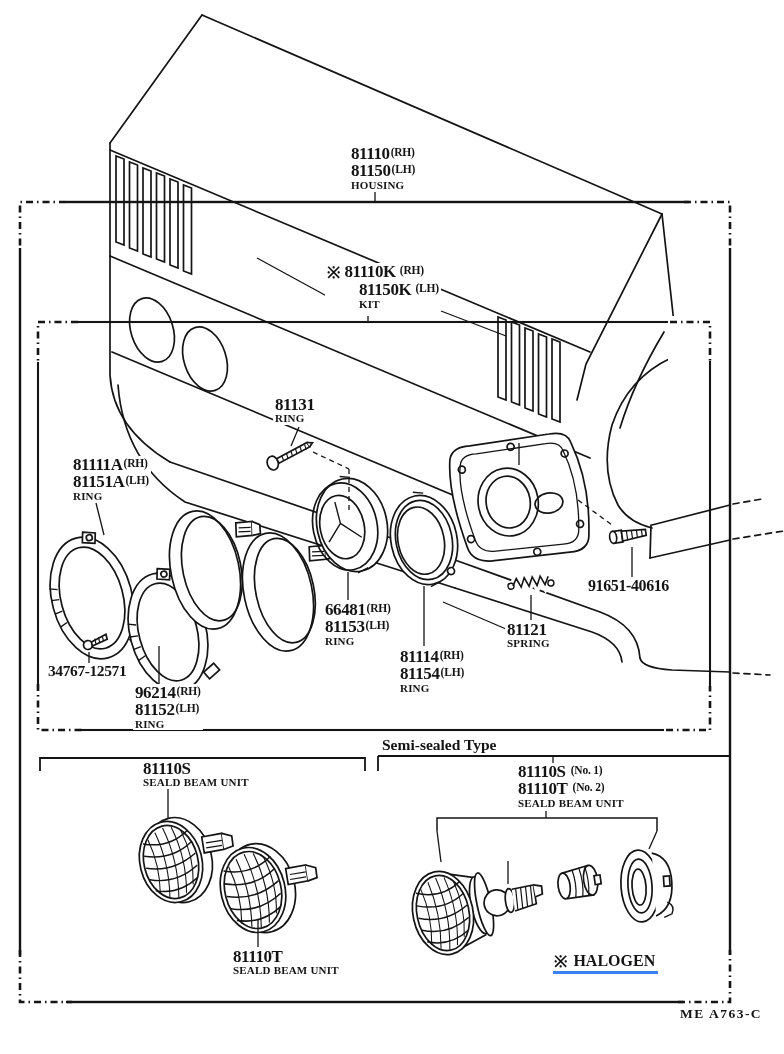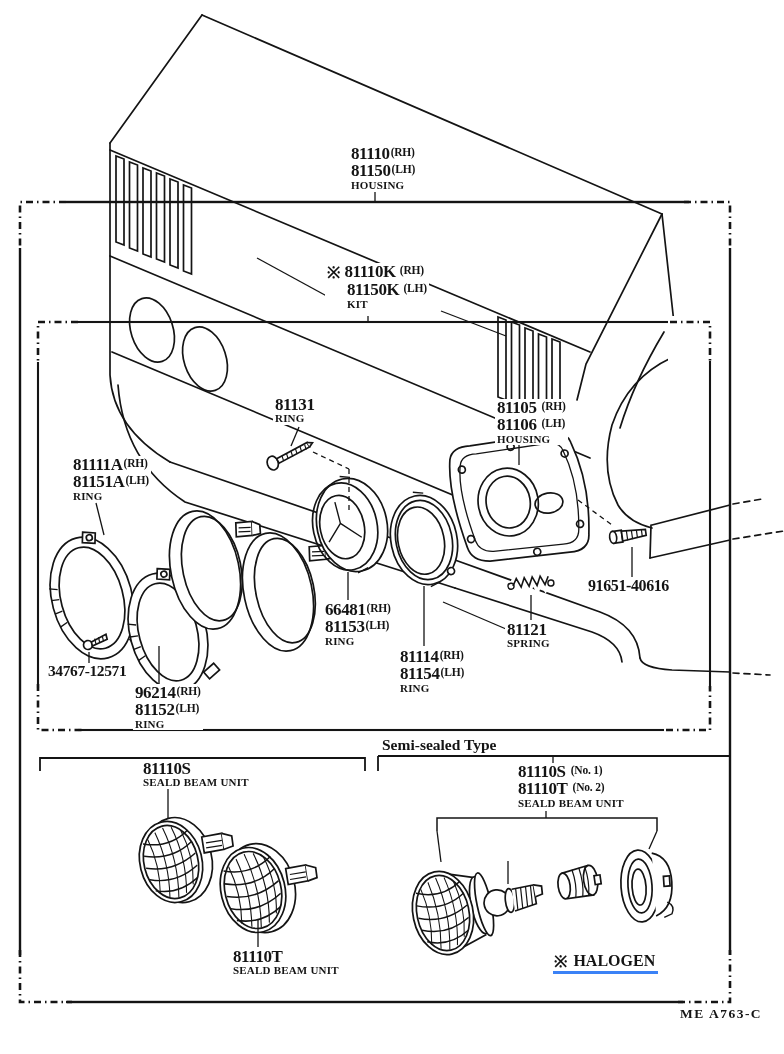--- a/index.html
+++ b/index.html
@@ -6,21 +6,21 @@
   #page{position:relative;width:784px;height:1054px;background:#fff;overflow:hidden;
         font-family:Liberation Serif, serif;color:#141414}
   svg{position:absolute;left:0;top:0}
   .lbl{position:absolute;background:#fff;line-height:1.02;padding:0 2px;white-space:nowrap}
   .row{white-space:nowrap}
   .pn{font-weight:bold;font-size:17px;letter-spacing:-0.4px}
   .sf{font-weight:bold;font-size:11.5px;vertical-align:3px;margin-left:1px;letter-spacing:-0.2px}
   .spaced .sf{margin-left:5px}
   .nm{font-weight:bold;font-size:11px;letter-spacing:0.2px;margin-top:0px}
   .star{font-weight:bold;font-size:16px;margin-right:4px;vertical-align:-1px}
-  .ind{margin-left:20px}
+  .ind{margin-left:32px}
   .title{font-weight:bold;font-size:15.5px}
   .halogen{font-weight:bold;font-size:16px;border-bottom:3px solid #3b82f6;padding:0 3px 2px 1px}
   .halogen .star{margin-right:6px}
   .code{font-weight:bold;font-size:13.5px;letter-spacing:1.5px}
 </style>
 </head>
 <body>
 
 <div id="page">
 
@@ -312,25 +312,20 @@
   <div class="row"><span class="star">※</span><span class="pn">81110K</span><span class="sf spaced" style="margin-left:4px">(RH)</span></div>
   <div class="row ind"><span class="pn">81150K</span><span class="sf" style="margin-left:4px">(LH)</span></div>
   <div class="nm ind">KIT</div>
 </div>
 
 <div class="lbl" style="left:273px;top:396px">
   <div class="row"><span class="pn">81131</span></div>
   <div class="nm">RING</div>
 </div>
 
-<div class="lbl spaced" style="left:495px;top:399px">
-  <div class="row"><span class="pn">81105</span><span class="sf">(RH)</span></div>
-  <div class="row"><span class="pn">81106</span><span class="sf">(LH)</span></div>
-  <div class="nm">HOUSING</div>
-</div>
 
 <div class="lbl" style="left:71px;top:456px">
   <div class="row"><span class="pn">81111A</span><span class="sf">(RH)</span></div>
   <div class="row"><span class="pn">81151A</span><span class="sf">(LH)</span></div>
   <div class="nm">RING</div>
 </div>
 
 <div class="lbl" style="left:323px;top:601px">
   <div class="row"><span class="pn">66481</span><span class="sf">(RH)</span></div>
   <div class="row"><span class="pn">81153</span><span class="sf">(LH)</span></div>

